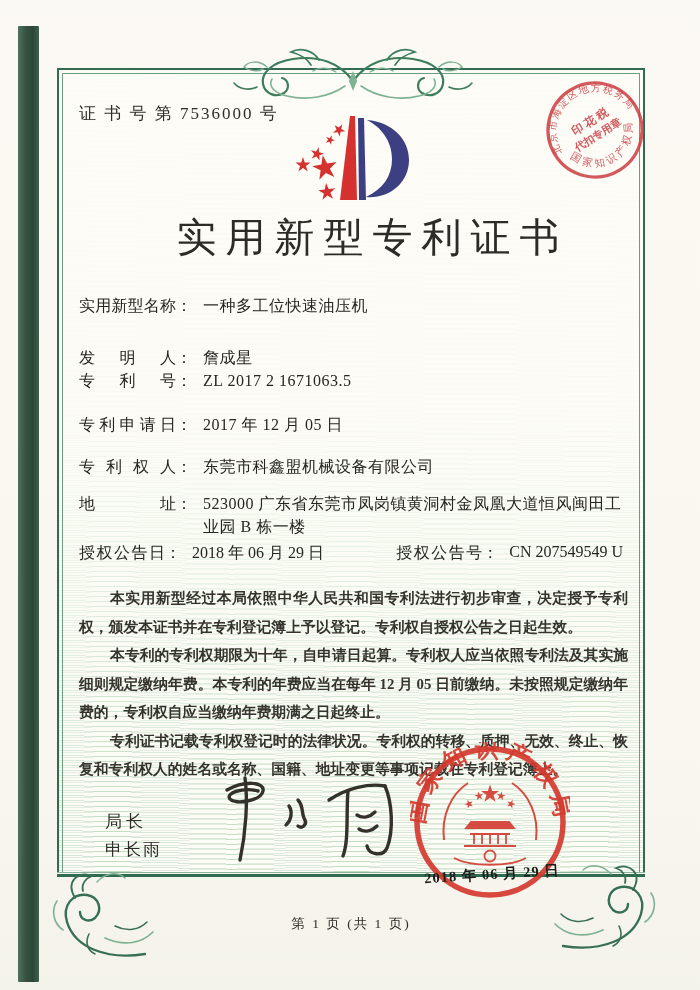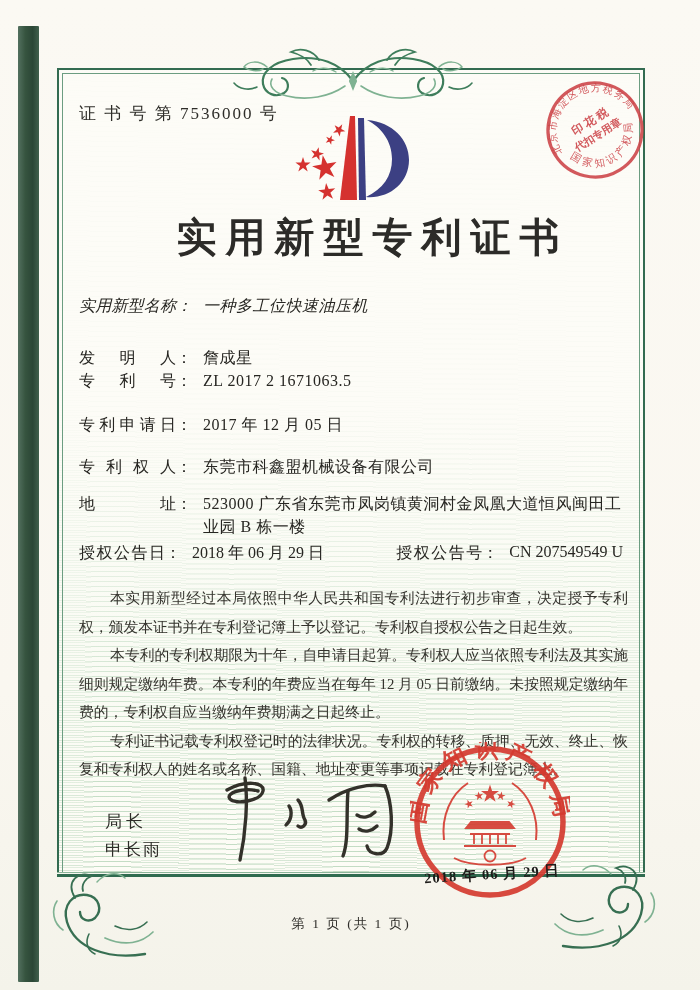--- a/index.html
+++ b/index.html
@@ -38,37 +38,37 @@
     background:linear-gradient(180deg,#8cb599 0 1px, #f4f6ee 1px 2px, #2f6b4f 2px 5px);
   }
   .ornament { position:absolute; pointer-events:none; }
   .cert-no {
     position:absolute; left:20px; top:32px;
     font-size:17px; letter-spacing:2px; color:#2e2d29;
   }
   .logo { position:absolute; left:228px; top:40px; }
   .title {
     position:absolute; left:0; right:0; top:140px; text-align:center;
-    font-size:40px; font-weight:700; letter-spacing:9px; color:#2c2b28;margin-left:43px;
+    font-size:40px; font-weight:400; letter-spacing:9px; color:#2c2b28;margin-left:43px;
   }
   .fields { position:absolute; left:20px; right:16px; top:224px; font-size:16px; color:#272622; }
   .frow { display:flex; line-height:23px; }
   .flabel { display:inline-block; width:97px; text-align:justify; text-align-last:justify; flex:none; }
   .fcolon { flex:none; margin-right:11px; }
   .fvalue { flex:1; letter-spacing:0.5px; }
-  .mb1 { margin-bottom:29px;font-style:italic; } .mb2 { } .mb3 { margin-bottom:21px; }
+  .mb1 { margin-bottom:29px; } .mb2 { } .mb3 { margin-bottom:21px; }
   .mb4 { margin-bottom:19px;font-family:Liberation Serif, serif; } .mb5 { margin-bottom:14px; } .mb6 { margin-bottom:5px; }
   .grant-row { display:flex; justify-content:space-between; padding-right:4px; }
   .grant-item { display:flex; }
   .grant-item .flabel { width:86px; }
   .paragraphs {
     position:absolute; left:20px; right:15px; top:514px;
     font-size:14.8px; line-height:1.93; text-align:justify; color:#34332d;
   }
-  .paragraphs p { text-indent:2.1em; }
+  .paragraphs p { text-indent:2.1em;font-weight:bold; }
   .signer-title { position:absolute; left:46px; top:740px; font-size:17px; letter-spacing:4px; color:#2e2d29; }
   .signer-name  { position:absolute; left:46px; top:768px; font-size:17px; letter-spacing:2px; color:#2e2d29; }
   .signature { position:absolute; left:138px; top:700px; }
   .seal { position:absolute; left:351px; top:672px; }
   .seal-date {
     position:absolute; left:348px; top:795px; width:170px; text-align:center;
     font-size:14.5px; font-weight:600; letter-spacing:1px; color:#1d1c1a;
     transform:rotate(-3.5deg);
   }
   .tax-stamp { position:absolute; left:484px; top:8px; transform:rotate(-32deg); }

